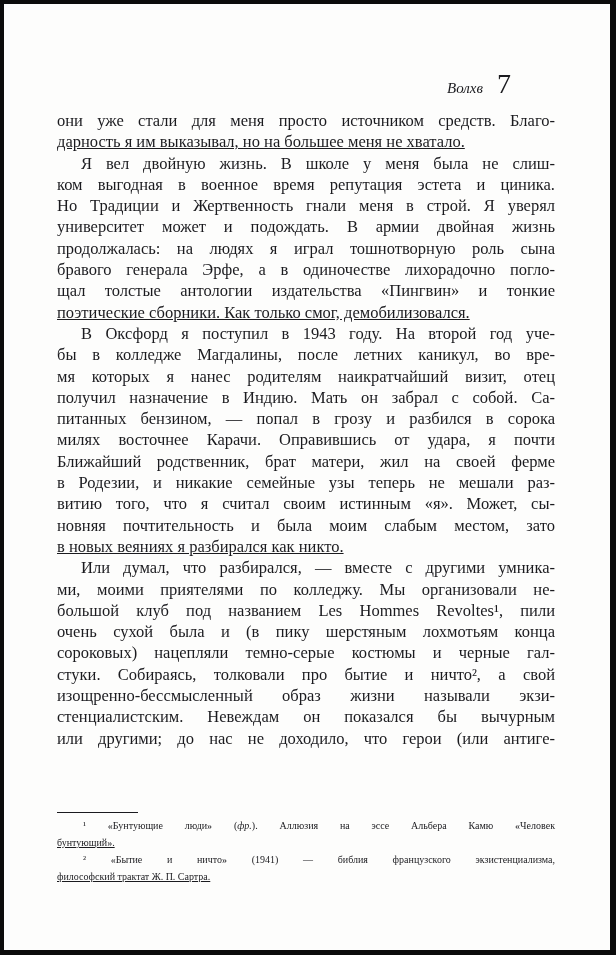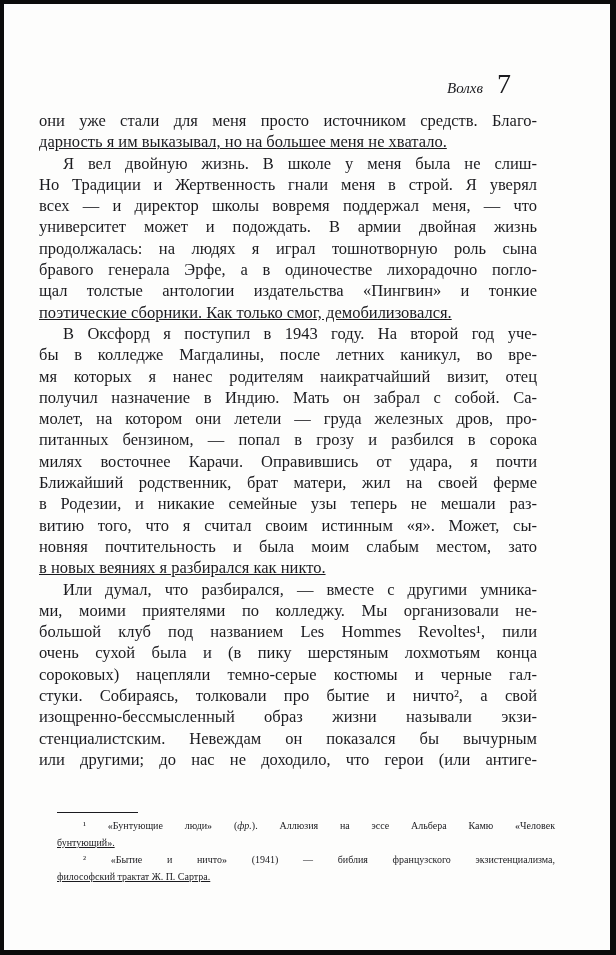--- a/index.html
+++ b/index.html
@@ -30,21 +30,21 @@
     font-style: italic;
     font-size: 15px;
     line-height: 1;
   }
   .page-number {
     font-size: 28px;
     line-height: 1;
   }
   .body-text {
     position: absolute;
-    left: 35px;
+    left: 53px;
     top: 106px;
     width: 498px;
     font-size: 16.5px;
     line-height: 21.3px;
     color: #1b1b1f;
   }
   .line {
     text-align: justify;
     text-align-last: justify;
     white-space: normal;
@@ -78,32 +78,31 @@
 
     <div class="running-header">
       <span class="running-title">Волхв</span>
       <span class="page-number">7</span>
     </div>
 
     <div class="body-text">
         <div class="line">они уже стали для меня просто источником средств. Благо-</div>
         <div class="line lastline">дарность я им выказывал, но на большее меня не хватало.</div>
         <div class="line indent">Я вел двойную жизнь. В школе у меня была не слиш-</div>
+        <div class="line">ком выгодная в военное время репутация эстета и циника.</div>
         <div class="line">Но Традиции и Жертвенность гнали меня в строй. Я уверял</div>
-        <div class="line">всех — и директор школы вовремя поддержал меня, — что</div>
         <div class="line">университет может и подождать. В армии двойная жизнь</div>
         <div class="line">продолжалась: на людях я играл тошнотворную роль сына</div>
         <div class="line">бравого генерала Эрфе, а в одиночестве лихорадочно погло-</div>
         <div class="line">щал толстые антологии издательства «Пингвин» и тонкие</div>
         <div class="line lastline">поэтические сборники. Как только смог, демобилизовался.</div>
         <div class="line indent">В Оксфорд я поступил в 1943 году. На второй год уче-</div>
         <div class="line">бы в колледже Магдалины, после летних каникул, во вре-</div>
         <div class="line">мя которых я нанес родителям наикратчайший визит, отец</div>
         <div class="line">получил назначение в Индию. Мать он забрал с собой. Са-</div>
-        <div class="line">молет, на котором они летели — груда железных дров, про-</div>
         <div class="line">питанных бензином, — попал в грозу и разбился в сорока</div>
         <div class="line">милях восточнее Карачи. Оправившись от удара, я почти</div>
         <div class="line">Ближайший родственник, брат матери, жил на своей ферме</div>
         <div class="line">в Родезии, и никакие семейные узы теперь не мешали раз-</div>
         <div class="line">витию того, что я считал своим истинным «я». Может, сы-</div>
         <div class="line">новняя почтительность и была моим слабым местом, зато</div>
         <div class="line lastline">в новых веяниях я разбирался как никто.</div>
         <div class="line indent">Или думал, что разбирался, — вместе с другими умника-</div>
         <div class="line">ми, моими приятелями по колледжу. Мы организовали не-</div>
         <div class="line">большой клуб под названием Les Hommes Revoltes¹, пили</div>

